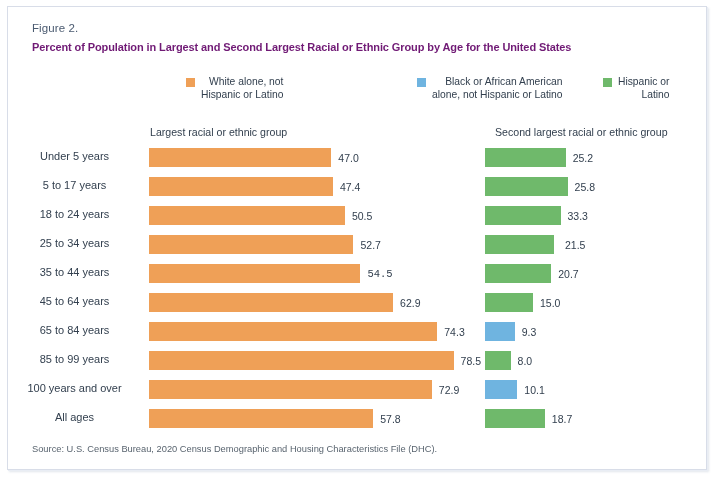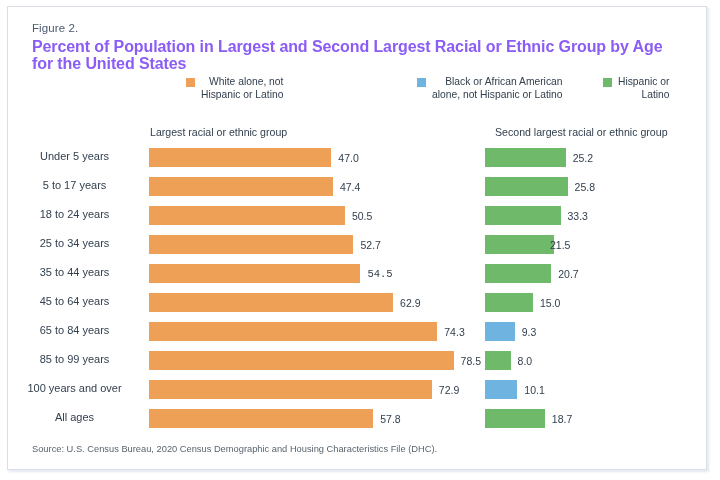--- a/index.html
+++ b/index.html
@@ -34,23 +34,23 @@
     top: 15px;
     font-size: 11.5px;
     color: #4a5a70;
     letter-spacing: 0.1px;
   }
   #fig-title {
     position: absolute;
     left: 24px;
     top: 32px;
     width: 650px;
-    font-size: 16px;
+    font-size: 11px;
     font-weight: bold;
-    color: #8b5cf6;
+    color: #701a75;
     line-height: 16.5px;
     letter-spacing: -0.1px;
   }
 
   
   #legend {
     position: absolute;
     left: 178px;
     top: 69px;
     width: 500px;
@@ -213,21 +213,21 @@
         </div>
       </div>
       <div class="row">
         <div class="cat-label">25 to 34 years</div>
         <div class="bar-track-left">
           <div class="bar" style="width: 204.476px; background: rgb(239, 160, 87);"></div>
           <div class="bar-value" style="left: 211.476px;">52.7</div>
         </div>
         <div class="bar-track-right">
           <div class="bar" style="width: 68.8px; background: rgb(111, 185, 107);"></div>
-          <div class="bar-value" style="left: 65px;">21.5</div>
+          <div class="bar-value" style="left: 80px;">21.5</div>
         </div>
       </div>
       <div class="row">
         <div class="cat-label">35 to 44 years</div>
         <div class="bar-track-left">
           <div class="bar" style="width: 211.46px; background: rgb(239, 160, 87);"></div>
           <div class="bar-value" style="left: 218.46px; font-family: Liberation Mono, monospace;">54.5</div>
         </div>
         <div class="bar-track-right">
           <div class="bar" style="width: 66.24px; background: rgb(111, 185, 107);"></div>

